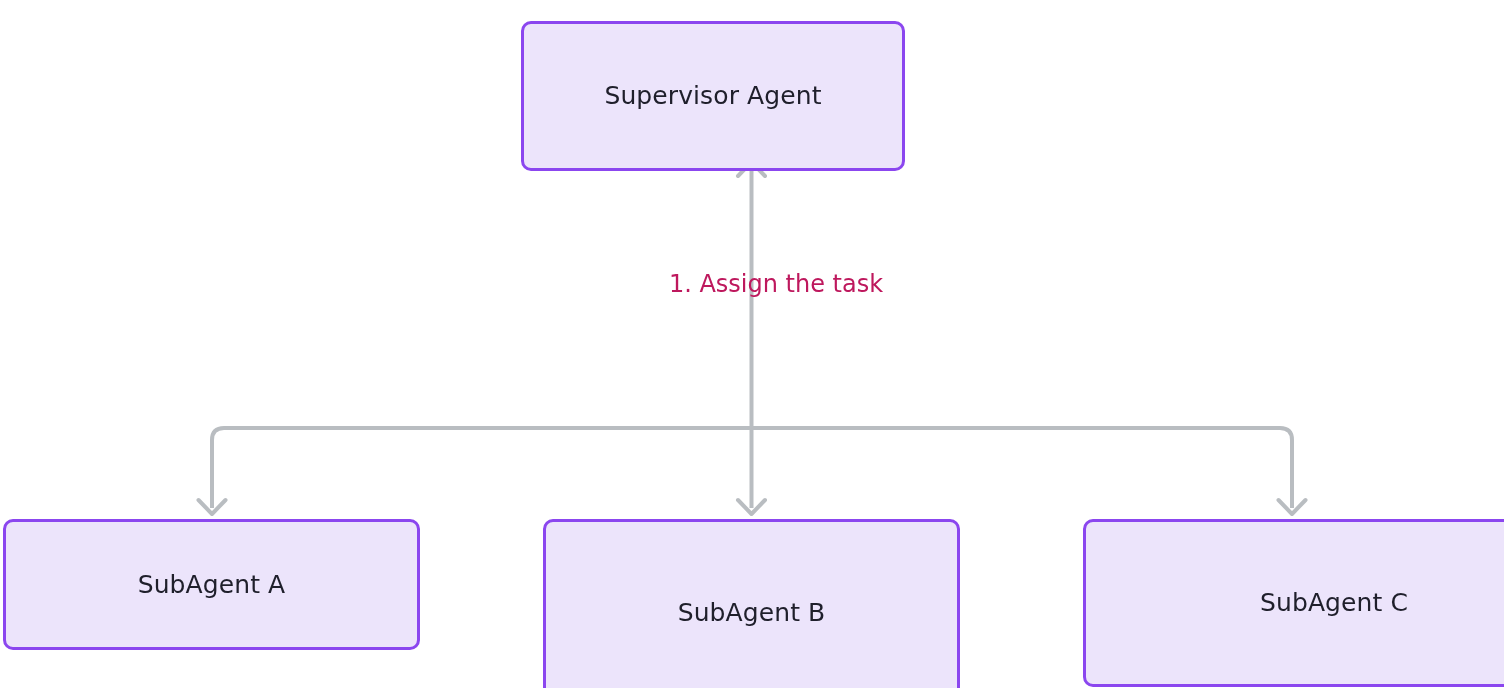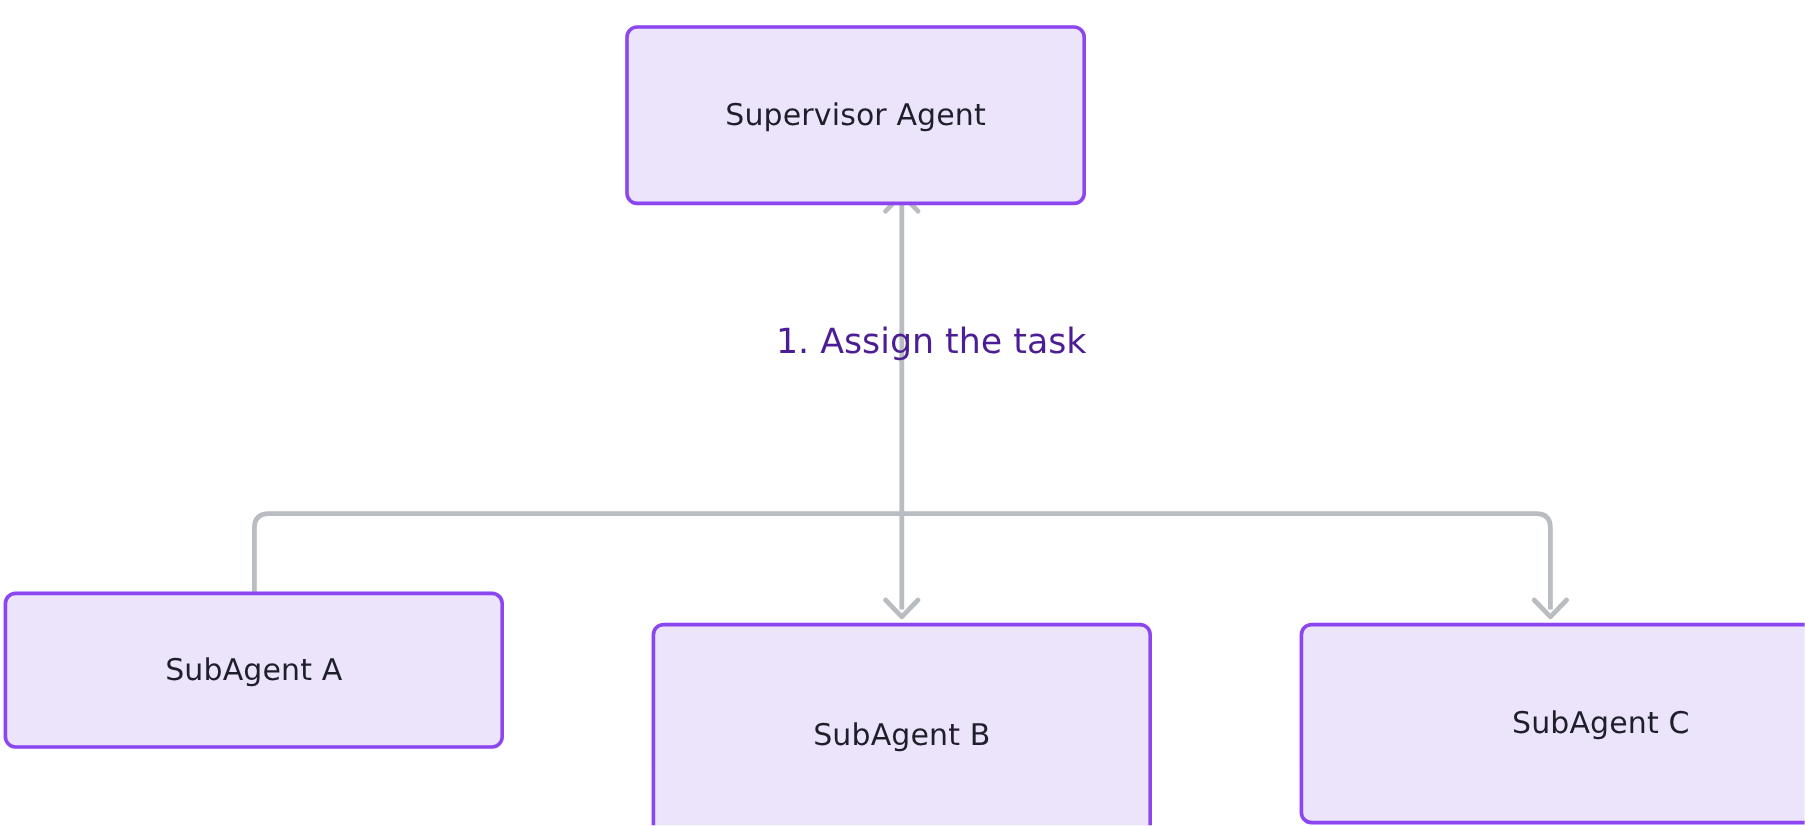--- a/index.html
+++ b/index.html
@@ -35,38 +35,38 @@
     z-index: 3;
   }
   .node-label {
     font-size: 25px;
     line-height: 1.2;
     color: #1f1f2b;
     letter-spacing: 0.1px;
     white-space: nowrap;
   }
   #node-supervisor { left: 521px; top: 1px; width: 384px; height: 150px; margin-top: 20px; }
-  #node-sub-a      { left: 3px;   top: 493px; width: 417px; height: 131px; }
+  #node-sub-a      { left: 3px;   top: 519px; width: 417px; height: 131px; }
   #node-sub-b      { left: 543px; top: 519px; width: 417px; height: 188px; }
   #node-sub-c      { left: 1083px;top: 519px; width: 502px; height: 168px; }
 
   #edge-label {
     position: absolute;
     left: 0;
     top: 264px;
     width: 1504px;
     text-align: center;
     z-index: 2;
     pointer-events: none;
   }
   .edge-label-line {
     display: block;
-    font-size: 29px;
+    font-size: 24px;
     line-height: 41px;
-    color: #4c1d95;
+    color: #be185d;
     white-space: nowrap;
     padding-left: 48px;
   }
 </style>
 </head>
 <body>
 
 <div id="canvas">
 
   <svg id="edges" viewBox="0 0 1504 688" width="1504" height="688" xmlns="http://www.w3.org/2000/svg">

